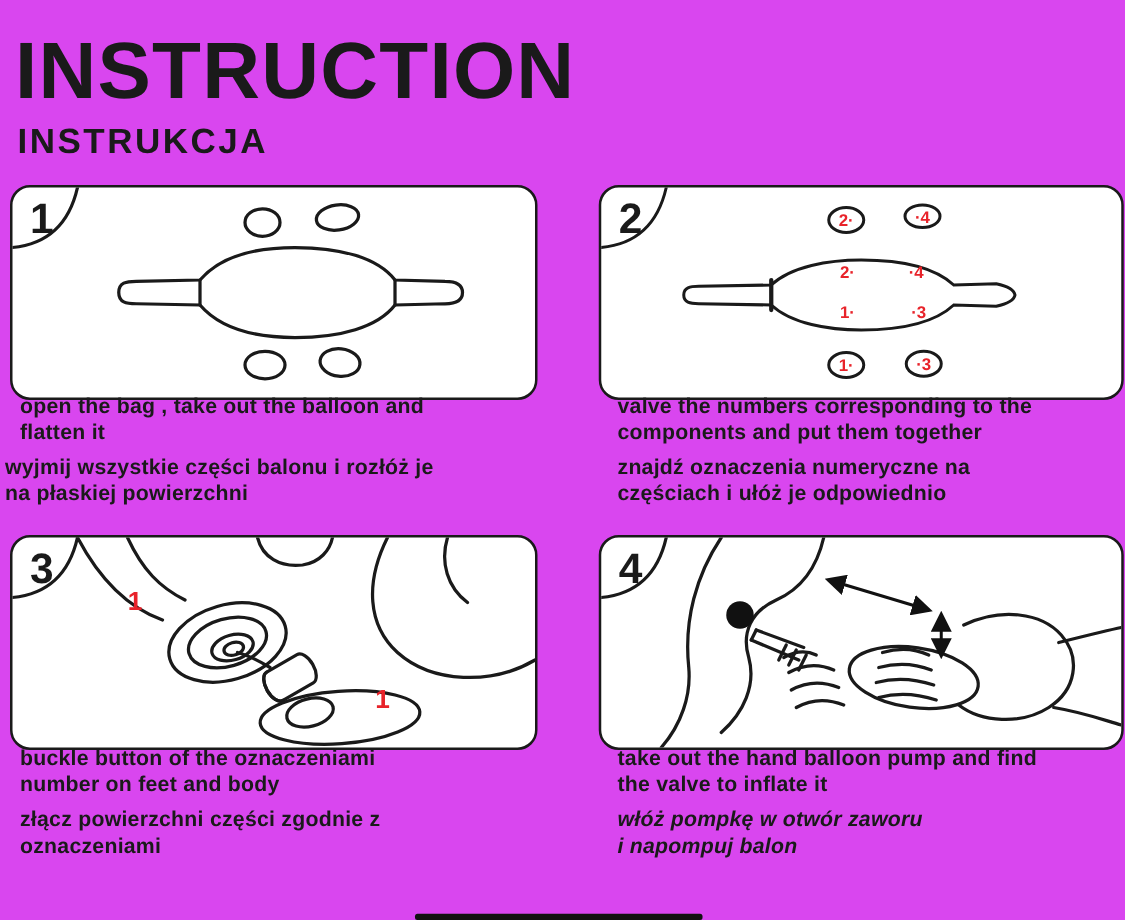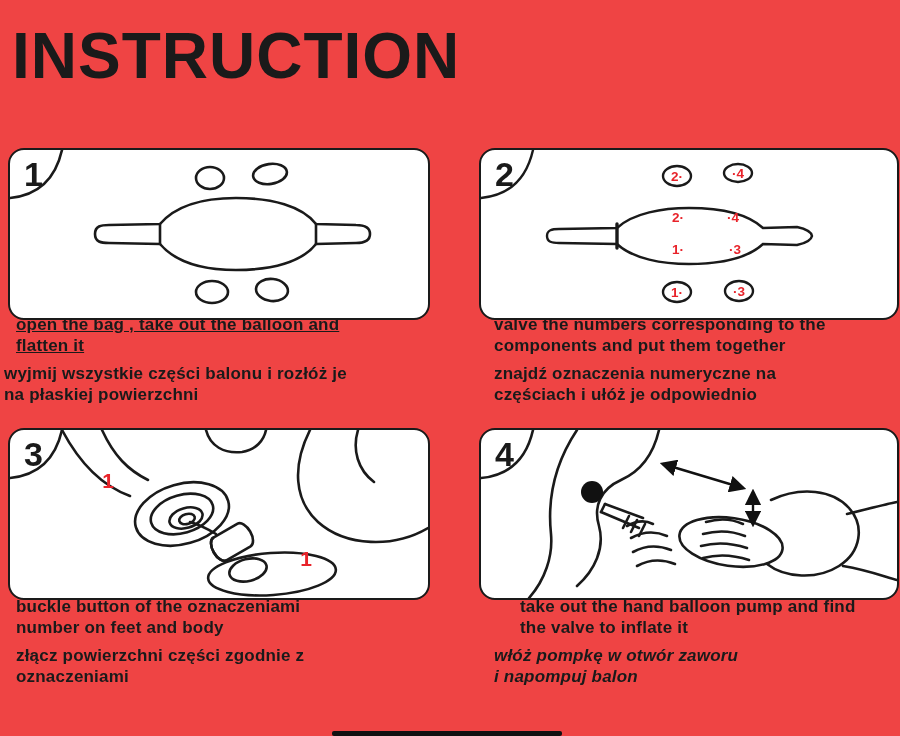--- a/index.html
+++ b/index.html
@@ -1,17 +1,17 @@
 <!DOCTYPE html>
 <html><head>
 <meta charset="utf-8">
 <style>
   html,body { margin:0; padding:0; background:#ffffff; }
   #page {
-    position:relative; width:900px; height:736px; background:#ef4444;
+    position:relative; width:900px; height:736px; background:#d946ef;
     font-family:"Liberation Sans", sans-serif; color:#111; overflow:hidden;
   }
   .title {
     position:absolute; left:12px; top:24px; margin:0;
     font-size:64px; font-weight:700; letter-spacing:1px; line-height:1; color:#1a1a1a;
   }
   .subtitle {
     position:absolute; left:14px; top:99px; margin:0;
     font-size:28px; font-weight:700; letter-spacing:2px; line-height:1; color:#1a1a1a;
   }
@@ -20,42 +20,43 @@
   }
   .panel svg { display:block; width:100%; height:100%; }
   .p1 { left:8px;   top:148px; width:418px; height:168px; }
   .p2 { left:479px; top:148px; width:416px; height:168px; }
   .p3 { left:8px;   top:428px; width:418px; height:168px; }
   .p4 { left:479px; top:428px; width:416px; height:168px; }
   .caption {
     position:absolute; margin:0; font-size:17px; font-weight:700;
     line-height:1.25; letter-spacing:0.2px; color:#1a1a1a; white-space:pre-line;
   }
-  .c1en { left:16px;  top:314px; width:402px;text-decoration:underline; }
+  .c1en { left:16px;  top:314px; width:402px; }
   .c1pl { left:4px;  top:363px; width:402px; }
   .c2en { left:494px; top:314px; width:380px; }
   .c2pl { left:494px; top:363px; width:380px; }
   .c3en { left:16px;  top:596px; width:402px; }
   .c3pl { left:16px;  top:645px; width:402px; }
-  .c4en { left:520px; top:596px; width:380px; }
+  .c4en { left:494px; top:596px; width:380px; }
   .c4pl { left:494px; top:645px; width:380px;font-style:italic; }
   .stepnum { font:700 34px "Liberation Sans", sans-serif; fill:#1a1a1a; }
   .red-label { font:700 13.5px "Liberation Sans", sans-serif; }
   .red-one { font:700 21px "Liberation Sans", sans-serif; }
   .edge-mark {
     position:absolute; left:332px; top:731px; width:230px; height:5px;
     background:#111; border-radius:2px;
   }
 </style>
 </head>
 <body>
 
 <div id="page">
 
   <h1 class="title">INSTRUCTION</h1>
+  <h2 class="subtitle">INSTRUKCJA</h2>
 
   <div>
     <div class="panel p1">
       <svg viewBox="0 0 418 168">
         <g fill="none" stroke="#1a1a1a" stroke-width="2.6" stroke-linecap="round">
           <path d="M 0 48 Q 42 44 52 0"></path>
           <path d="M 85 84 C 85 76 91 75 99 75 L 150 74 C 168 53 198 48 226 48 C 262 48 292 56 306 74 L 346 75 C 357 75 360 79 360 84 C 360 89 357 93 346 93 L 306 94 C 292 112 262 120 226 120 C 198 120 168 115 150 94 L 99 93 C 91 93 85 92 85 84 Z"></path>
           <line x1="150" y1="74" x2="150" y2="94"></line>
           <line x1="306" y1="74" x2="306" y2="94"></line>
           <ellipse cx="200" cy="28" rx="14" ry="11"></ellipse>

